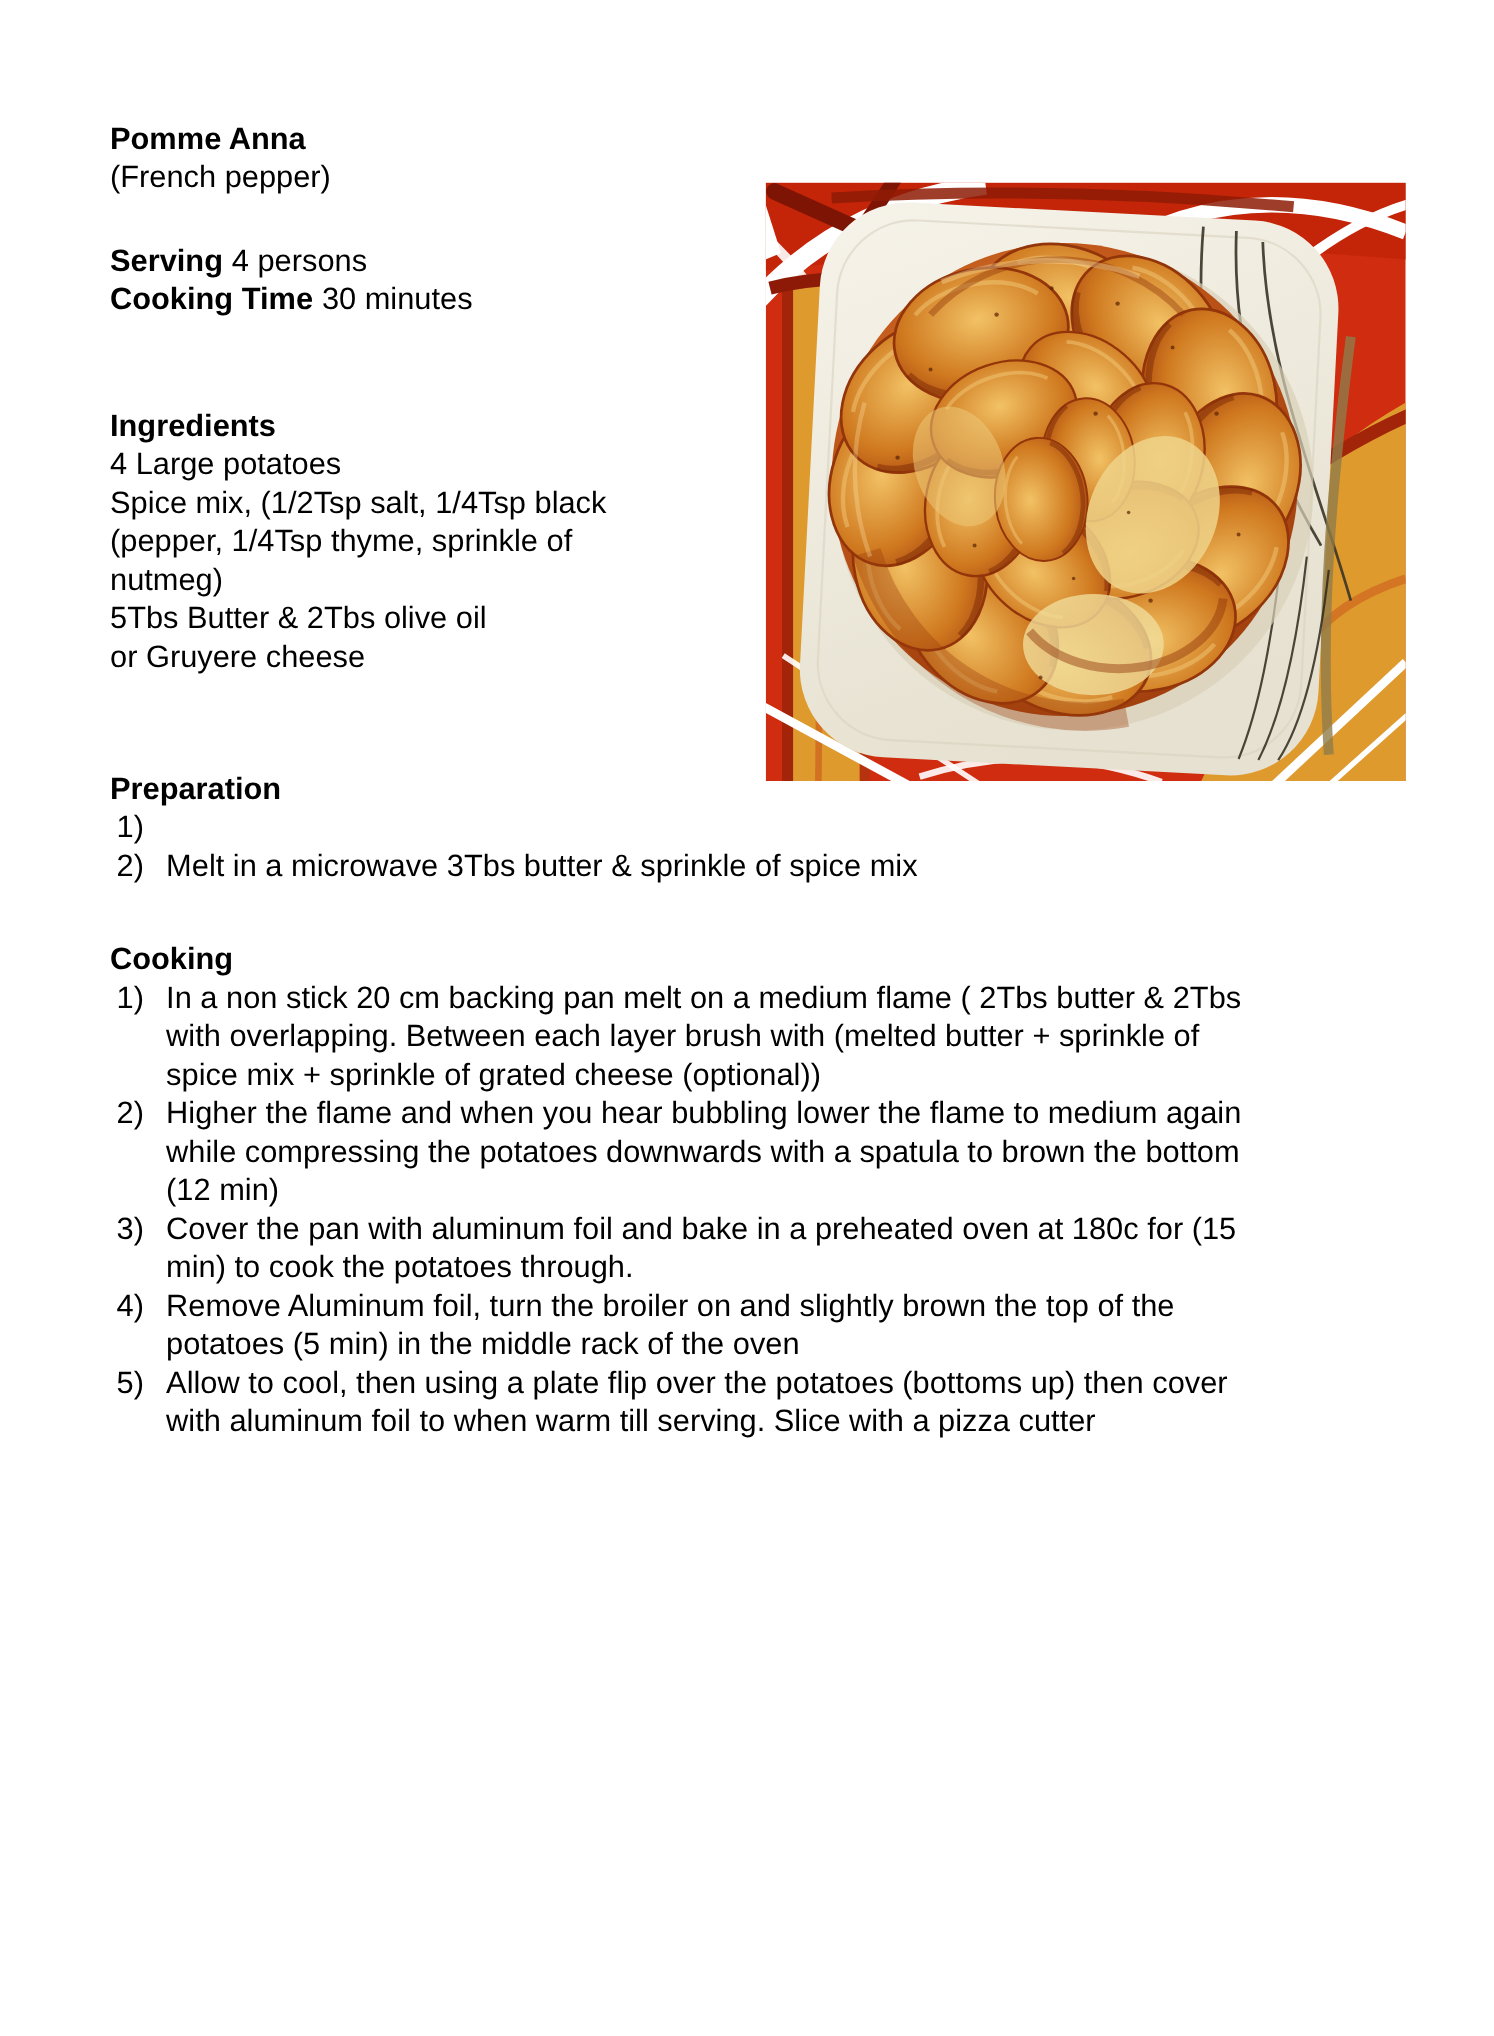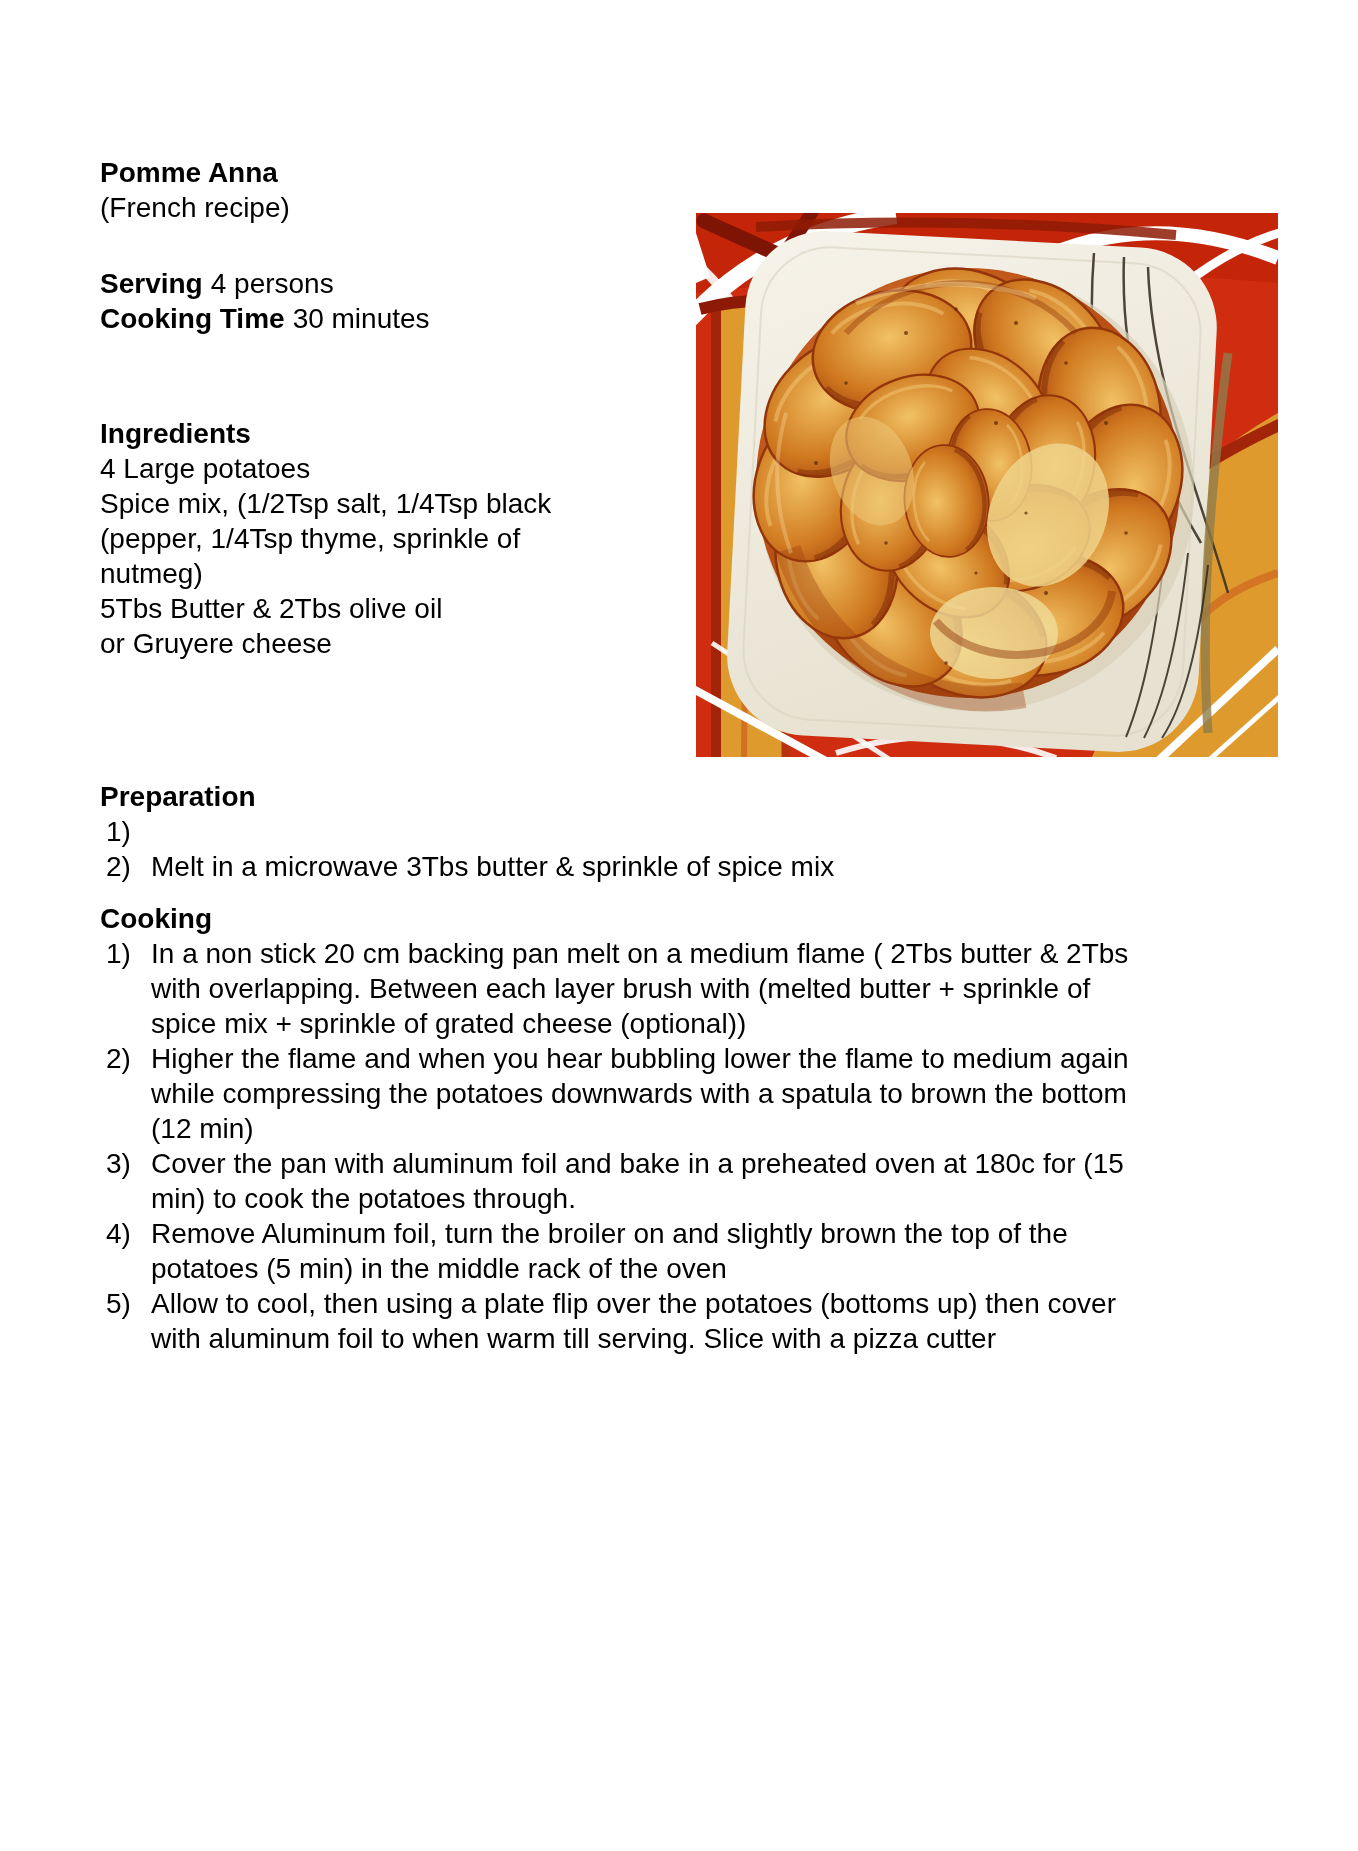--- a/index.html
+++ b/index.html
@@ -3,60 +3,59 @@
 <meta charset="utf-8">
 <style>
   html,body{margin:0;padding:0;background:#ffffff;}
   .page{
     position:relative;
     width:1358px;height:1402px;
     background:#ffffff;
     font-family:"Liberation Sans", sans-serif;
     color:#000;
     overflow:hidden;
-    margin-top:47px;
   }
   .sec{position:absolute;left:100px;}
   .ln{font-size:28px;line-height:35px;white-space:nowrap;}
   .b{font-weight:bold;}
   .metaval{margin-left:8px;}
   .li{display:flex;}
   .li .num{flex:none;width:45px;font-size:28px;line-height:35px;padding-left:6px;}
   .photo{
     position:absolute;left:696px;top:166px;width:582px;height:544px;
     overflow:hidden;
   }
   .photo svg{display:block;}
 </style>
 </head>
 <body>
 
 <div class="page">
 
   <div class="sec" style="top:108px;">
     <div class="ln b">Pomme Anna</div>
-    <div class="ln">(French recipe)</div>
+    <div class="ln">(French pepper)</div>
   </div>
 
   <div class="sec" style="top:219px;">
     <div class="ln"><span class="b">Serving</span><span class="metaval">4 persons</span></div>
     <div class="ln"><span class="b">Cooking Time</span><span class="metaval">30 minutes</span></div>
   </div>
 
   <div class="sec" style="top:369px;">
     <div class="ln b">Ingredients</div>
     <div class="ln">4 Large potatoes</div>
     <div class="ln">Spice mix, (1/2Tsp salt, 1/4Tsp black</div>
     <div class="ln">(pepper, 1/4Tsp thyme, sprinkle of</div>
     <div class="ln">nutmeg)</div>
     <div class="ln">5Tbs Butter &amp; 2Tbs olive oil</div>
     <div class="ln">or Gruyere cheese</div>
   </div>
 
-  <div class="sec" style="top:732px;">
+  <div class="sec" style="top:699px;">
     <div class="ln b">Preparation</div>
     <div class="li">
       <span class="num">1)</span>
     </div>
     <div class="li">
       <span class="num">2)</span>
       <span class="ln">Melt in a microwave 3Tbs butter &amp; sprinkle of spice mix</span>
     </div>
   </div>
 

